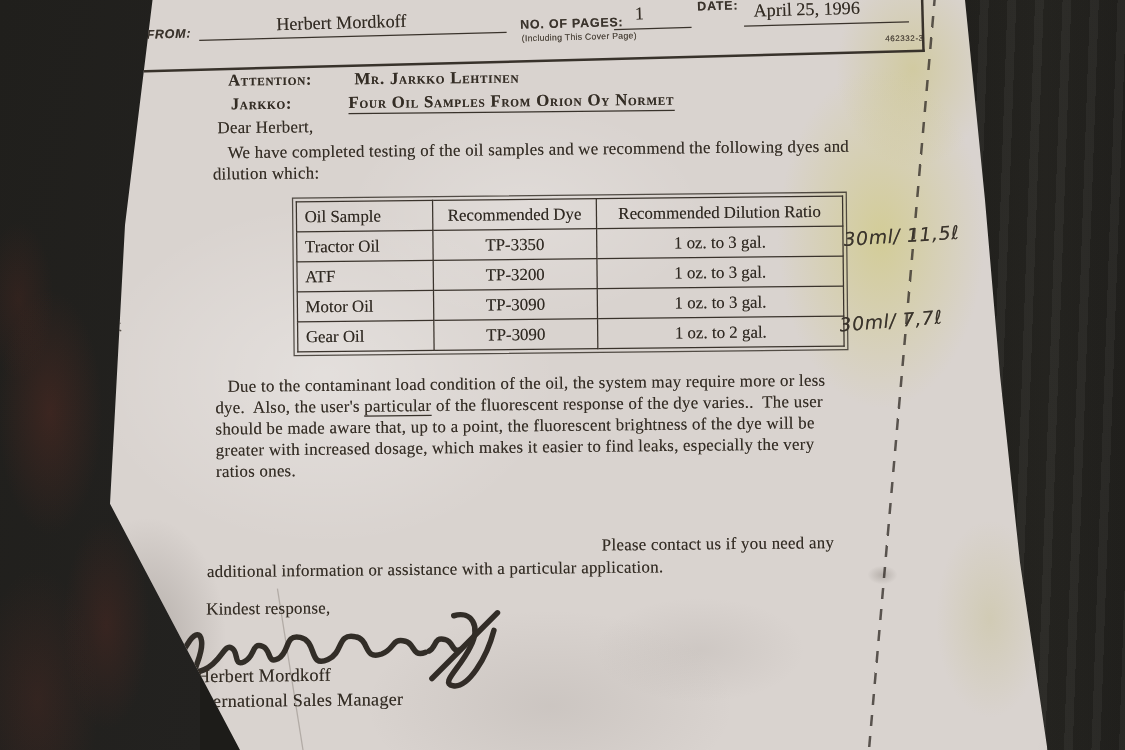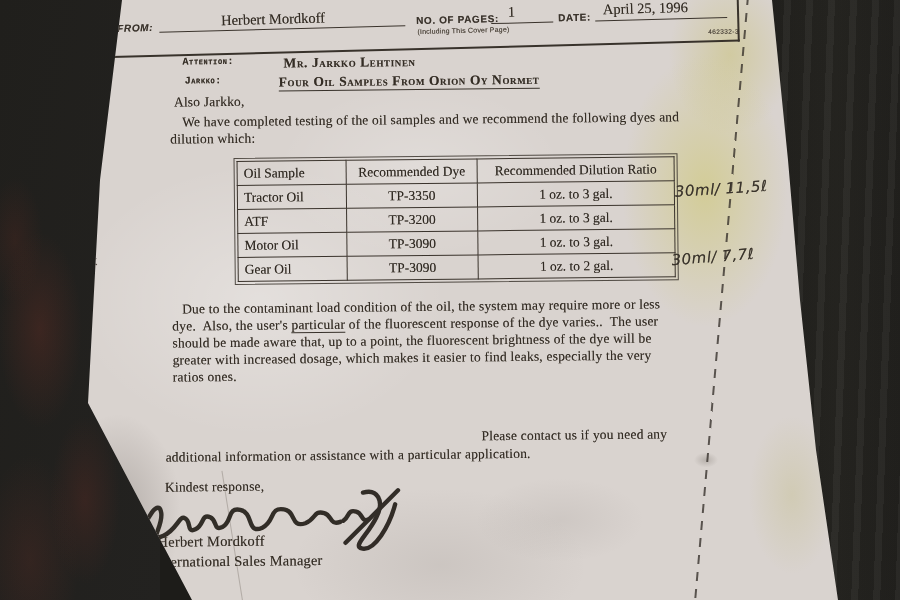--- a/index.html
+++ b/index.html
@@ -53,21 +53,21 @@
     letter-spacing:.6px;color:#3a332c;}
   .faxvalue{position:absolute;font-family:"Liberation Serif",serif;font-size:14.5px;
     color:#332c24;white-space:pre;}
   .fieldline{position:absolute;height:1px;border-bottom:1.6px solid #3a332c;}
   .faxnote{position:absolute;font:7px "Liberation Sans",sans-serif;color:#4a4238;
     letter-spacing:.2px;}
   .form-number{position:absolute;left:711px;top:31px;font:6.5px "Liberation Sans",sans-serif;
     color:#4a4238;letter-spacing:.4px;}
   
   .meta-label{position:absolute;font-variant:small-caps;font-weight:700;
-    font-size:10px;letter-spacing:.6px;font-family:Liberation Mono, monospace;}
+    font-size:13px;letter-spacing:.6px;}
   .meta-value{position:absolute;font-variant:small-caps;font-weight:700;
     font-size:13.5px;letter-spacing:.6px;}
   .u{border-bottom:1.4px solid #38322b;}
   u{text-decoration:none;border-bottom:1.4px solid #38322b;}
   
   .oil-table{position:absolute;left:238px;top:159px;border-collapse:collapse;
     outline:1.4px solid rgba(56,50,44,.85);outline-offset:2px;}
   .oil-table th,.oil-table td{border:1.6px solid #3a332c;font-weight:normal;
     font-size:13.5px;color:#2f2922;padding:2px 6px;height:19px;white-space:pre;}
   .oil-table th{text-align:left;}
@@ -98,32 +98,32 @@
 
         <div class="faxlabel" style="left:14px;top:35px;font-style:italic;">FROM:</div>
         <div class="faxvalue" style="left:118px;top:27px;">Herbert Mordkoff</div>
         <div class="fieldline" style="left:56px;top:44px;width:246px;"></div>
 
         <div class="faxlabel" style="left:313px;top:35px;">NO. OF PAGES:</div>
         <div class="faxvalue" style="left:405px;top:26px;">1</div>
         <div class="fieldline" style="left:388px;top:44px;width:62px;"></div>
         <div class="faxnote" style="left:314px;top:48px;">(Including This Cover Page)</div>
 
-        <div class="faxlabel" style="left:455px;top:36px;">DATE:</div>
+        <div class="faxlabel" style="left:455px;top:24px;">DATE:</div>
         <div class="faxvalue" style="left:500px;top:26px;">April 25, 1996</div>
         <div class="fieldline" style="left:492px;top:44px;width:132px;"></div>
       </div>
       <div class="form-number">462332-3</div>
 
       <div class="meta-label" style="left:185px;top:54px;">Attention:</div>
       <div class="meta-value" style="left:286px;top:54px;">Mr. Jarkko Lehtinen</div>
       <div class="meta-label" style="left:187px;top:73px;">Jarkko:</div>
       <div class="meta-value u" style="left:281px;top:73px;">Four Oil Samples From Orion Oy Normet</div>
 
-      <div class="line" style="left:176px;top:92px;">Also Jarkko,</div>
+      <div class="line" style="left:176px;top:92px;">Dear Herbert,</div>
 
       <div class="line" style="left:184px;top:112px;">We have completed testing of the oil samples and we recommend the following dyes and</div>
       <div class="line" style="left:172px;top:129px;">dilution which:</div>
 
       <table class="oil-table">
         <thead>
           <tr>
             <th class="col1">Oil Sample</th>
             <th class="col2 c">Recommended Dye</th>
             <th class="col3 c">Recommended Dilution Ratio</th>

